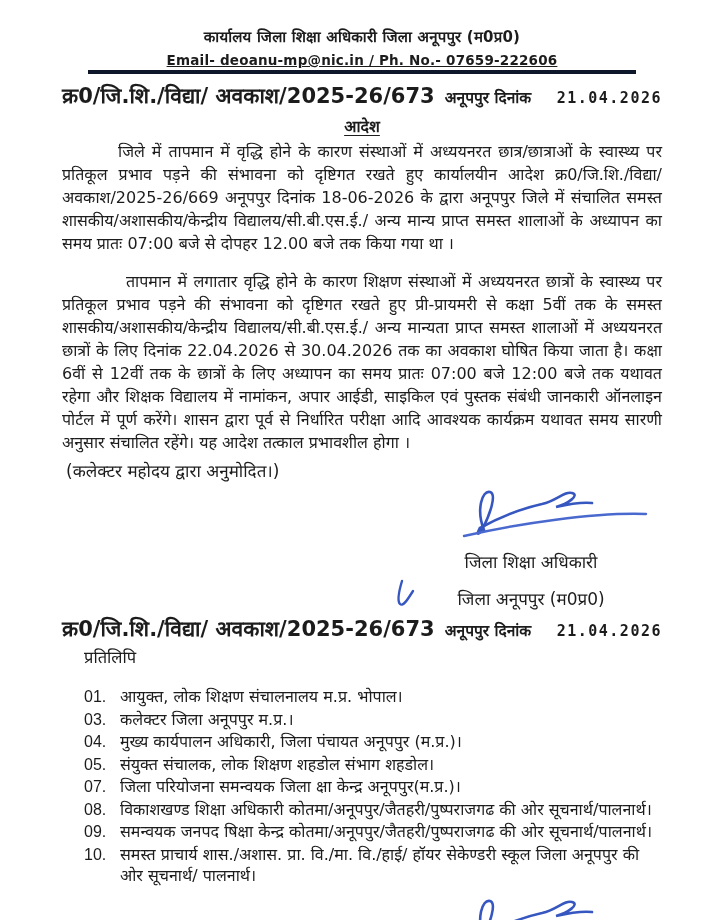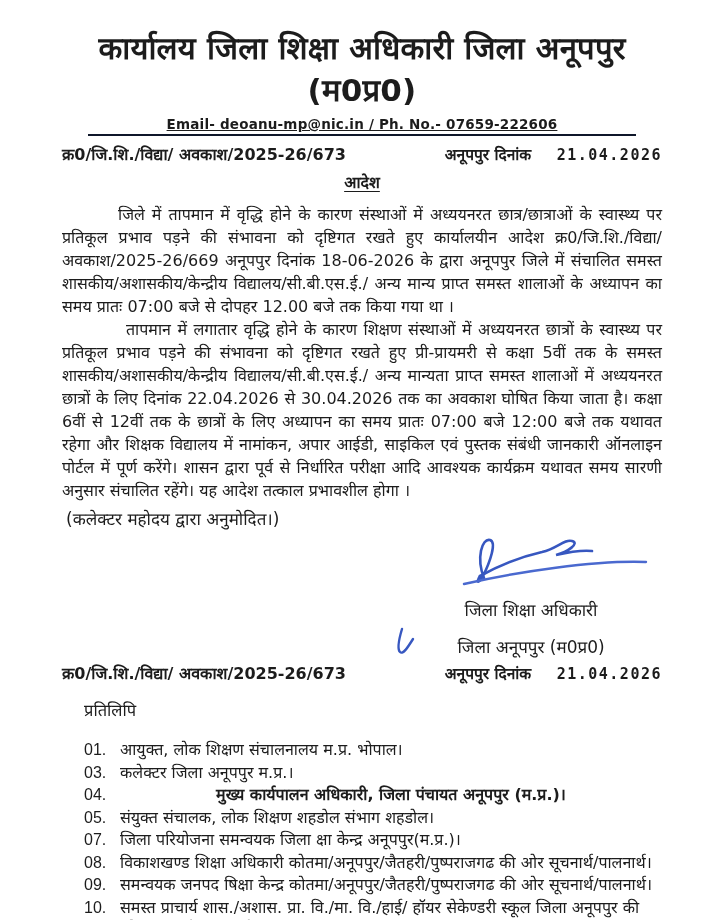--- a/index.html
+++ b/index.html
@@ -11,46 +11,46 @@
     overflow: hidden;
   }
   .page {
     width: 720px; height: 920px;
     padding: 22px 58px 10px 62px;
     position: relative;
   }
   
   .doc-title {
     text-align: center;
-    font-size: 31px;
+    font-size: 15px;
     font-weight: 700;
     letter-spacing: 0.2px;
     margin-top: 4px;
   }
   .contact-rule {
     width: 548px;
     margin: 4px auto 0 auto;
-    border-bottom: 2px solid #0f172a;
+    border-bottom: 4px solid #0f172a;
     text-align: center;
     padding-bottom: 1px;
   }
   .contact-line {
     font-size: 13.5px;
     font-weight: 700;
     text-decoration: underline;
     letter-spacing: 0.2px;
   }
   
   .ref-row {
     display: flex;
     justify-content: space-between;
     align-items: baseline;
     margin-top: 7px;
   }
-  .ref-number { font-size: 16px; font-weight: 700; }
+  .ref-number { font-size: 21px; font-weight: 700; }
   .ref-right { font-size: 15.5px; font-weight: 700; white-space: nowrap; }
   .ref-date {
     font-family: "DejaVu Sans Mono", "Liberation Mono", monospace;
     font-weight: 700;
     font-size: 15px;
     letter-spacing: 1.5px;
     margin-left: 20px;
   }
   
   .order-heading-wrap { text-align: center; margin-top: 6px; }
@@ -58,59 +58,59 @@
     display: inline-block;
     font-size: 16px;
     font-weight: 700;
     text-decoration: underline;
     text-underline-offset: 3px;
   }
   .para {
     font-size: 16px;
     line-height: 23px;
     text-align: justify;
-    margin-top: 10px;
+    margin-top: 3px;
   }
   .para.p1 { text-indent: 56px; }
-  .para.p2 { text-indent: 64px; margin-top: 0; }
+  .para.p2 { text-indent: 64px; margin-top: 15px; }
   .approved-note {
     font-size: 17px;
     font-weight: 400;
     margin-top: 5px;
     padding-left: 4px;
   }
   
   .sig-block {
     width: 250px;
     margin-left: auto;
     margin-right: 6px;
     position: relative;
     text-align: center;
   }
   .sig-block.first { margin-top: 2px; }
   .sig-block.second { margin-top: 6px; }
   .sig-scribble { display: block; margin: 0 auto -6px auto; }
   .sig-line { font-size: 17px; line-height: 21px; margin-top: 16px; }
   
-  .copies-heading { font-size: 16.5px; margin-top: 14px; padding-left: 22px; }
+  .copies-heading { font-size: 16.5px; margin-top: 3px; padding-left: 22px; }
   .copy-list { margin-top: 18px; }
   .copy-item {
     display: flex;
     font-size: 16px;
     line-height: 21.5px;
     margin-top: 1px;
   }
   .copy-num {
     width: 40px;
     flex: 0 0 40px;
     padding-left: 22px;
     font-family: "Liberation Sans", "DejaVu Sans", sans-serif;
   }
   .copy-text { flex: 1; padding-left: 18px; }
-  .copy-item.bold .copy-text { font-weight: 700; text-align: center; }
+  .copy-item.bold .copy-text { font-weight: 400; }
 </style>
 </head>
 <body>
 
 <div class="page">
 
   <div class="doc-title">कार्यालय जिला शिक्षा अधिकारी जिला अनूपपुर (म0प्र0)</div>
   <div class="contact-rule">
     <span class="contact-line">Email- deoanu-mp@nic.in / Ph. No.- 07659-222606</span>
   </div>

